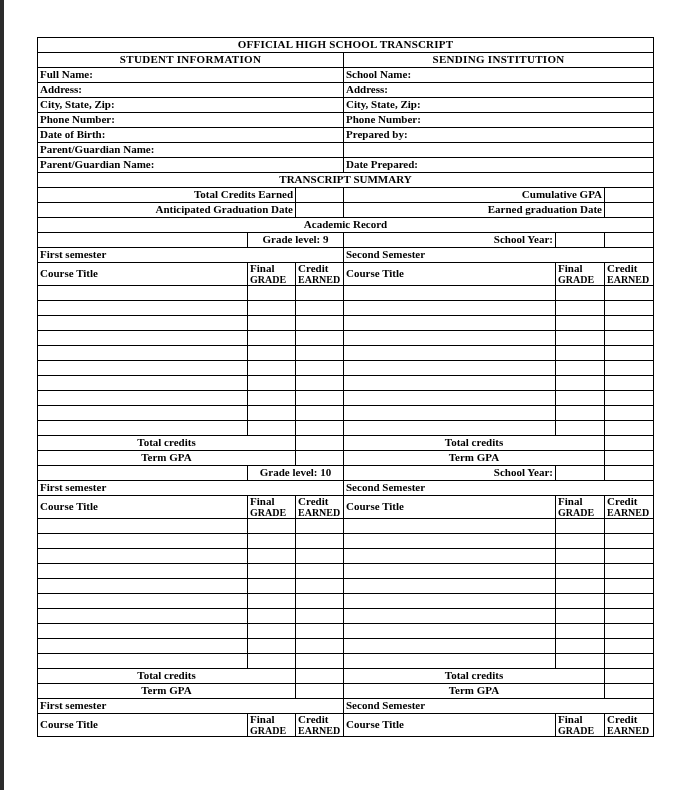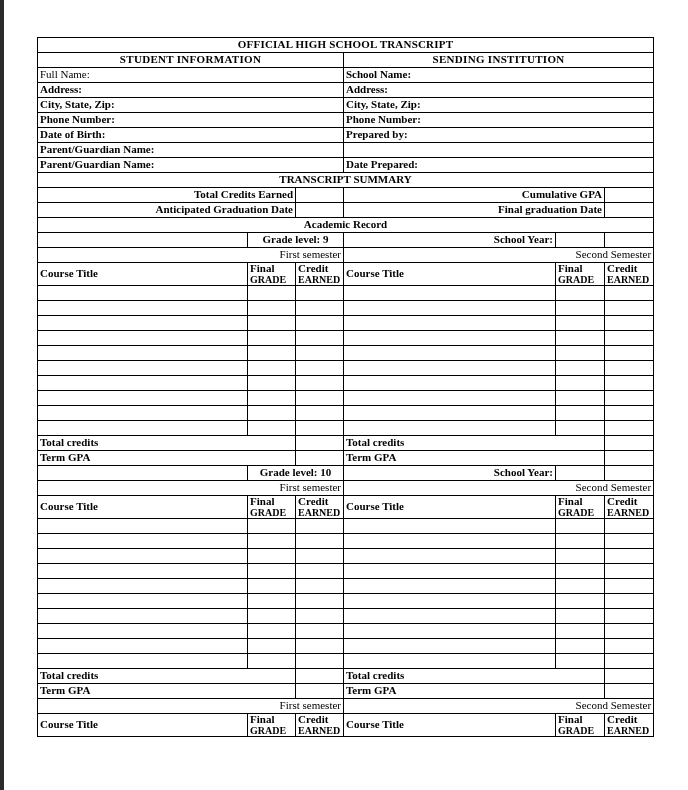--- a/index.html
+++ b/index.html
@@ -74,22 +74,22 @@
   }
   .acad-bar {
     background: #bfbfbf;
     text-align: center;
     font-weight: bold;
     font-size: 11.5px;
     height: 15px;
   }
   .sem-bar {
     background: #bfbfbf;
-    text-align: right;
-    font-weight: normal;
+    text-align: left;
+    font-weight: bold;
     font-size: 11.5px;
     height: 15px;
   }
   .lbl-r     { font-weight: bold; text-align: right; padding-right: 3px; }
   .ctr       { text-align: center; font-weight: bold; }
 
   .colhead {
     font-weight: bold;
     font-size: 10.5px;
     height: 26px;
@@ -97,21 +97,21 @@
     padding-top: 1px;
     line-height: 1.18;
     white-space: normal;
   }
   .colhead .l2 {
     display: block;
     font-variant: small-caps;
     font-size: 10px;
   }
   .row-cell  { height: 15px; background: #f2f5fd; }
-  .tot-lbl   { background: #bfbfbf; font-weight: bold; text-align: left; padding-right: 3px; height: 15px; margin-top: 36px; }
+  .tot-lbl   { background: #bfbfbf; font-weight: bold; text-align: center; padding-right: 3px; height: 15px; margin-top: 36px; }
 </style>
 </head>
 <body>
 
 <div class="page-edge"></div>
 
 <div class="sheet">
   <table class="tx">
     <colgroup>
       <col style="width:210px">
@@ -123,21 +123,21 @@
     </colgroup>
     <tbody id="tbody">
         <tr>
           <td class="title-bar" colspan="6">OFFICIAL HIGH SCHOOL TRANSCRIPT</td>
         </tr>
         <tr>
           <td class="sec-head" colspan="3">STUDENT INFORMATION</td>
           <td class="sec-head" colspan="3">SENDING INSTITUTION</td>
         </tr>
         <tr>
-          <td class="field" colspan="3" style="font-weight:normal;text-align:left;margin-left:24px;">Full Name:</td>
+          <td class="field" colspan="3" style="font-weight:bold;text-align:left;margin-left:24px;">Full Name:</td>
           <td class="field" colspan="3" style="font-weight:bold;text-align:left;">School Name:</td>
         </tr>
         <tr>
           <td class="field" colspan="3" style="font-weight:bold;text-align:left;">Address:</td>
           <td class="field" colspan="3" style="font-weight:bold;text-align:left;">Address:</td>
         </tr>
         <tr>
           <td class="field" colspan="3" style="font-weight:bold;text-align:left;">City, State, Zip:</td>
           <td class="field" colspan="3" style="font-weight:bold;text-align:left;">City, State, Zip:</td>
         </tr>
@@ -162,21 +162,21 @@
         </tr>
         <tr>
           <td class="blank lbl-r" colspan="2">Total Credits Earned</td>
           <td class="field"></td>
           <td class="blank lbl-r" colspan="2">Cumulative GPA</td>
           <td class="field"></td>
         </tr>
         <tr>
           <td class="blank lbl-r" colspan="2">Anticipated Graduation Date</td>
           <td class="field"></td>
-          <td class="blank lbl-r" colspan="2">Final graduation Date</td>
+          <td class="blank lbl-r" colspan="2">Earned graduation Date</td>
           <td class="field"></td>
         </tr>
         <tr>
           <td class="acad-bar" colspan="6">Academic Record</td>
         </tr>
         <tr>
           <td class="blank"></td>
           <td class="blank ctr" colspan="2">Grade level:  9</td>
           <td class="blank lbl-r">School Year:</td>
           <td class="field"></td>

